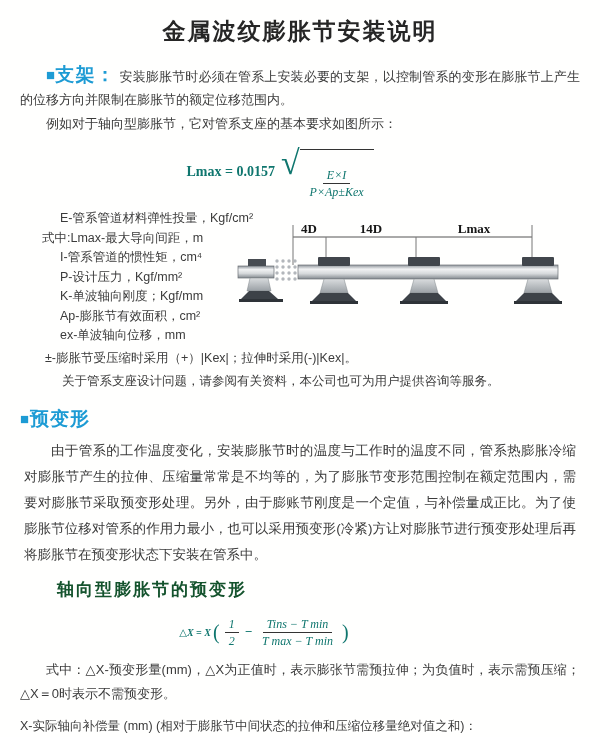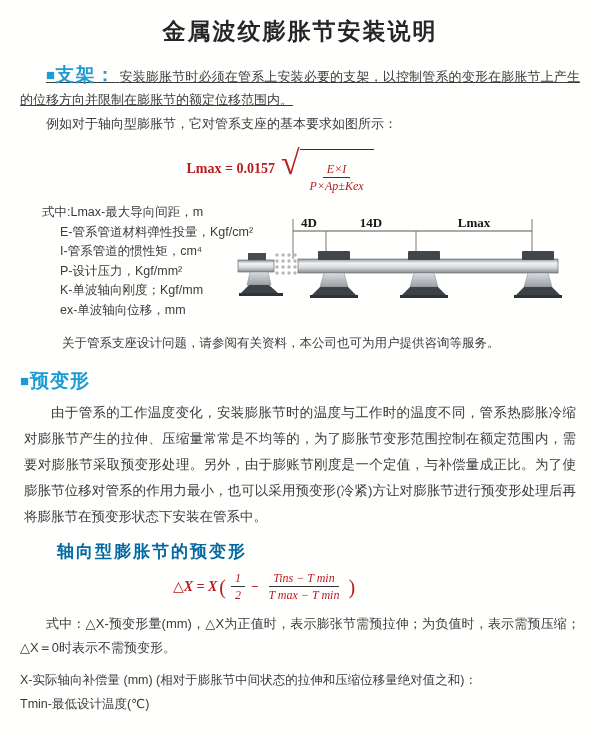--- a/index.html
+++ b/index.html
@@ -7,41 +7,41 @@
     width:600px;height:737px;background:#fffffe;overflow:hidden;
     font-family:"Liberation Sans","DejaVu Sans",sans-serif;
     color:#3b3b3b;position:relative;
   }
   .inner{padding:2px 20px 0 20px;}
   .title{
     font-size:23px;font-weight:700;color:#262626;text-align:center;
     margin:14px 0 16px 0;letter-spacing:2px;
   }
   .para{font-size:13px;line-height:23px;text-align:justify;margin:0;}
-  .p-first{text-indent:26px;text-decoration:underline;}
+  .p-first{text-indent:26px;}
   .p-indent{text-indent:2em;margin-top:1px;}
   .sq{color:#1d9bd4;font-size:15px;vertical-align:1px;}
   .inline-head{color:#1d9bd4;font-size:19px;font-weight:700;letter-spacing:1px;}
   .sect-head{color:#1d9bd4;font-size:19px;font-weight:700;letter-spacing:1px;margin:14px 0 6px 0;}
-  .sub-head-axial{color:#0369a1;font-size:17px;font-weight:700;letter-spacing:2px;margin:10px 0 8px 37px;}
+  .sub-head-axial{color:#14532d;font-size:17px;font-weight:700;letter-spacing:2px;margin:10px 0 16px 37px;}
 
   
   .formula{display:flex;justify-content:center;align-items:center;
-    font-family:"Liberation Serif","DejaVu Serif",serif;color:#b91c1c;}
+    font-family:"Liberation Serif","DejaVu Serif",serif;color:#0f766e;}
   .fm1{margin:10px 40px 10px 0;}
   .fm2{margin:8px 70px 10px 0;}
   .fm-lhs{font-weight:700;font-size:14px;font-style:normal;}
   .sqrt{display:inline-flex;align-items:flex-start;margin-left:6px;}
   .radical{font-size:34px;line-height:30px;font-weight:400;transform:translateY(3px);}
-  .radicand{border-top:1.4px solid #333;padding:12px 6px 0 6px;margin-top:4px;}
+  .radicand{border-top:1.4px solid #333;padding:18px 6px 0 6px;margin-top:4px;}
   .frac{display:inline-flex;flex-direction:column;align-items:center;
     font-style:italic;font-size:12px;line-height:14px;vertical-align:middle;}
   .frac .num{padding:0 4px 1px 4px;border-bottom:1.2px solid #333;}
   .frac .den{padding:1px 4px 0 4px;}
-  .fm-var{font-style:italic;font-weight:700;font-size:14px;}
+  .fm-var{font-style:italic;font-weight:700;font-size:10px;}
   .fm-paren{font-size:20px;font-weight:400;line-height:20px;padding:0 2px;}
   .fm-op{font-size:13px;padding:0 3px;font-weight:700;}
   .fm-inline-frac{margin:0 3px;}
 
   
   .def-zone{position:relative;min-height:128px;}
   .def-line{font-size:12.5px;line-height:19.5px;margin-left:22px;}
   .def-line.sub{margin-left:40px;}
   .note-line{font-size:12.5px;line-height:21px;margin-left:25px;margin-top:2px;}
   .consult-line{font-size:12.5px;line-height:21px;margin-left:22px;text-indent:20px;margin-top:2px;font-family:Liberation Serif, serif;}
@@ -74,25 +74,26 @@
         <span class="radicand">
           <span class="frac">
             <span class="num">E×I</span>
             <span class="den">P×Ap±Kex</span>
           </span>
         </span>
       </span>
     </div>
 
     <div class="def-zone">
+      <div class="def-line sub">E-管系管道材料弹性投量，Kgf/cm²</div>
       <div class="def-line">式中:Lmax-最大导向间距，m</div>
-      <div class="def-line sub">E-管系管道材料弹性投量，Kgf/cm²</div>
       <div class="def-line sub">I-管系管道的惯性矩，cm⁴</div>
       <div class="def-line sub">P-设计压力，Kgf/mm²</div>
       <div class="def-line sub">K-单波轴向刚度；Kgf/mm</div>
+      <div class="def-line sub">Ap-膨胀节有效面积，cm²</div>
       <div class="def-line sub">ex-单波轴向位移，mm</div>
 
       <div class="diagram-wrap">
         <svg width="362" height="100" viewBox="0 0 362 100">
           <defs>
             <linearGradient id="pipeGrad" x1="0" y1="0" x2="0" y2="1">
               <stop offset="0" stop-color="#8f959b"></stop>
               <stop offset="0.3" stop-color="#f1f2f3"></stop>
               <stop offset="0.62" stop-color="#d6d9db"></stop>
               <stop offset="1" stop-color="#83898f"></stop>
@@ -158,20 +159,21 @@
           <g>
             <rect x="286" y="38" width="32" height="9" rx="1" fill="#41464c"></rect>
             <polygon points="292,60 312,60 316,74 288,74" fill="url(#pedGrad)" stroke="#80868b" stroke-width="0.5"></polygon>
             <polygon points="280,82 324,82 316,74 288,74" fill="#3d4248"></polygon>
             <rect x="278" y="82" width="48" height="3" fill="#2e3338"></rect>
           </g>
         </svg>
       </div>
     </div>
 
+    <div class="note-line">±-膨胀节受压缩时采用（+）|Kex|；拉伸时采用(-)|Kex|。</div>
     <div class="consult-line">关于管系支座设计问题，请参阅有关资料，本公司也可为用户提供咨询等服务。</div>
 
     <div class="sect-head">
       <span class="sq" style="font-size:15px;">■</span><span>预变形</span>
     </div>
 
     <p class="pre-body">由于管系的工作温度变化，安装膨胀节时的温度与工作时的温度不同，管系热膨胀冷缩对膨胀节产生的拉伸、压缩量常常是不均等的，为了膨胀节变形范围控制在额定范围内，需要对膨胀节采取预变形处理。另外，由于膨账节刚度是一个定值，与补偿量成正比。为了使膨胀节位移对管系的作用力最小，也可以采用预变形(冷紧)方让对膨胀节进行预变形处理后再将膨胀节在预变形状态下安装在管系中。</p>
 
     <div class="sub-head-axial">轴向型膨胀节的预变形</div>
 

